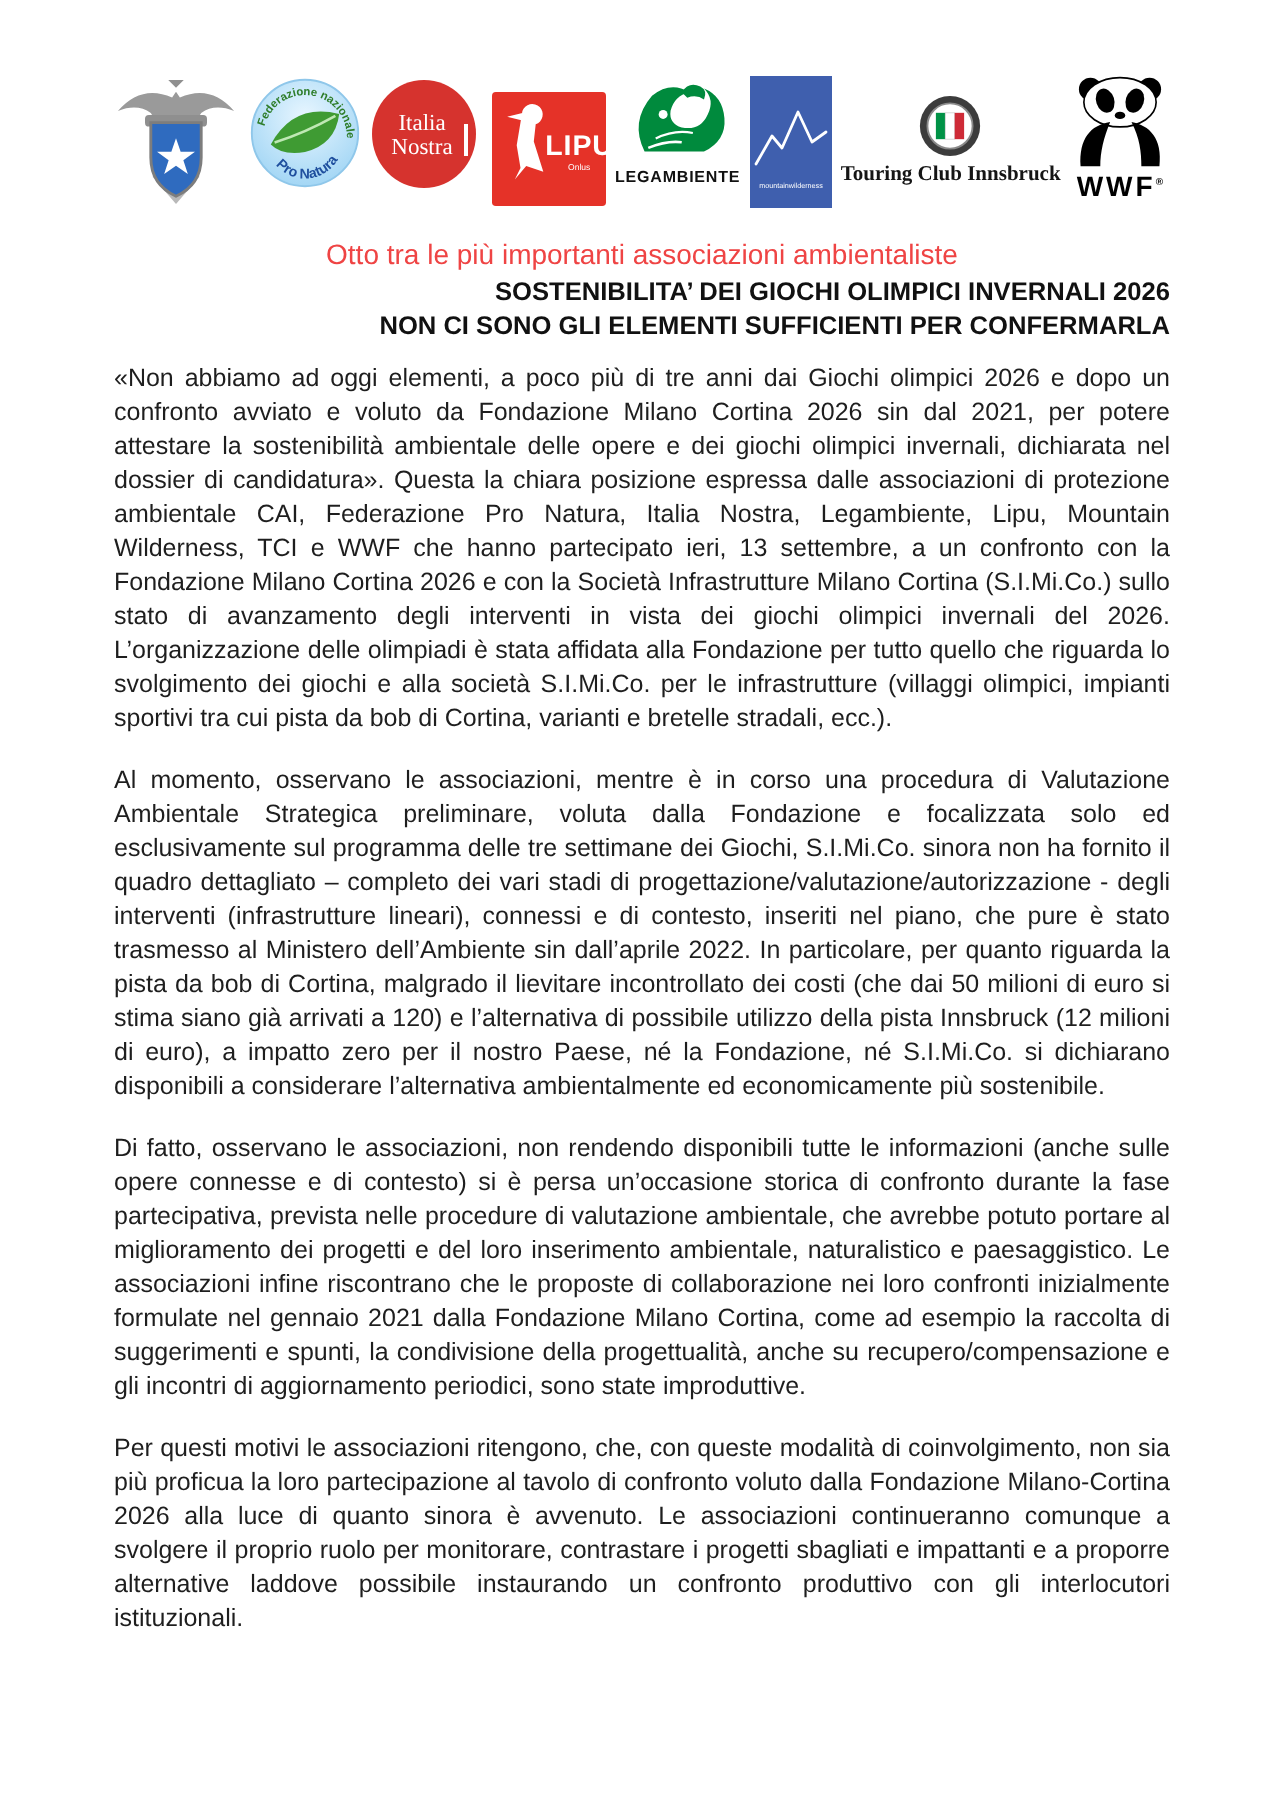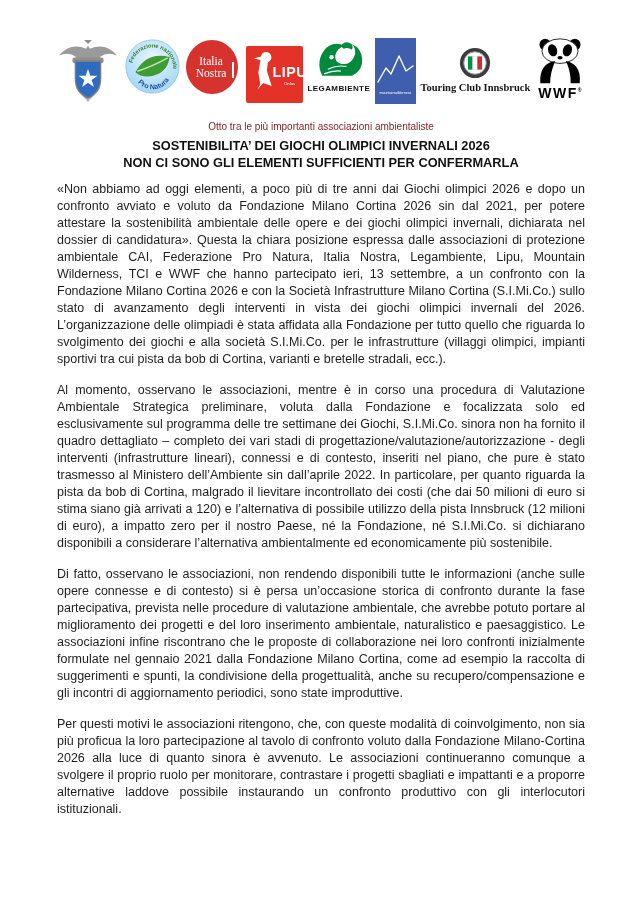--- a/index.html
+++ b/index.html
@@ -33,22 +33,22 @@
   .logo-wwf .wordmark {
     font-size:14px; font-weight:bold; letter-spacing:1.5px; color:#000;
     margin-top:1px; white-space:nowrap;
   }
   .logo-wwf .wordmark sup { font-size:5px; letter-spacing:0; }
 
   
   .title-block {
     position:absolute; top:119px; left:57px; width:528px; text-align:center;
   }
-  .subtitle { font-size:10px; color:#7f1d1d; line-height:16px; margin-bottom:2px; }
-  .headline { font-size:12.8px; font-weight:bold; color:#111; line-height:17px; }
+  .subtitle { font-size:14px; color:#ef4444; line-height:16px; margin-bottom:2px; }
+  .headline { font-size:12.8px; font-weight:bold; color:#111; line-height:17px;text-align:right; }
 
   
   .content {
     position:absolute; top:181px; left:57px; width:528px;
     font-size:12.5px; line-height:17px; text-align:justify; color:#1e1e1e;
   }
   .content p { margin-bottom:14px; }
 </style>
 </head>
 <body>

